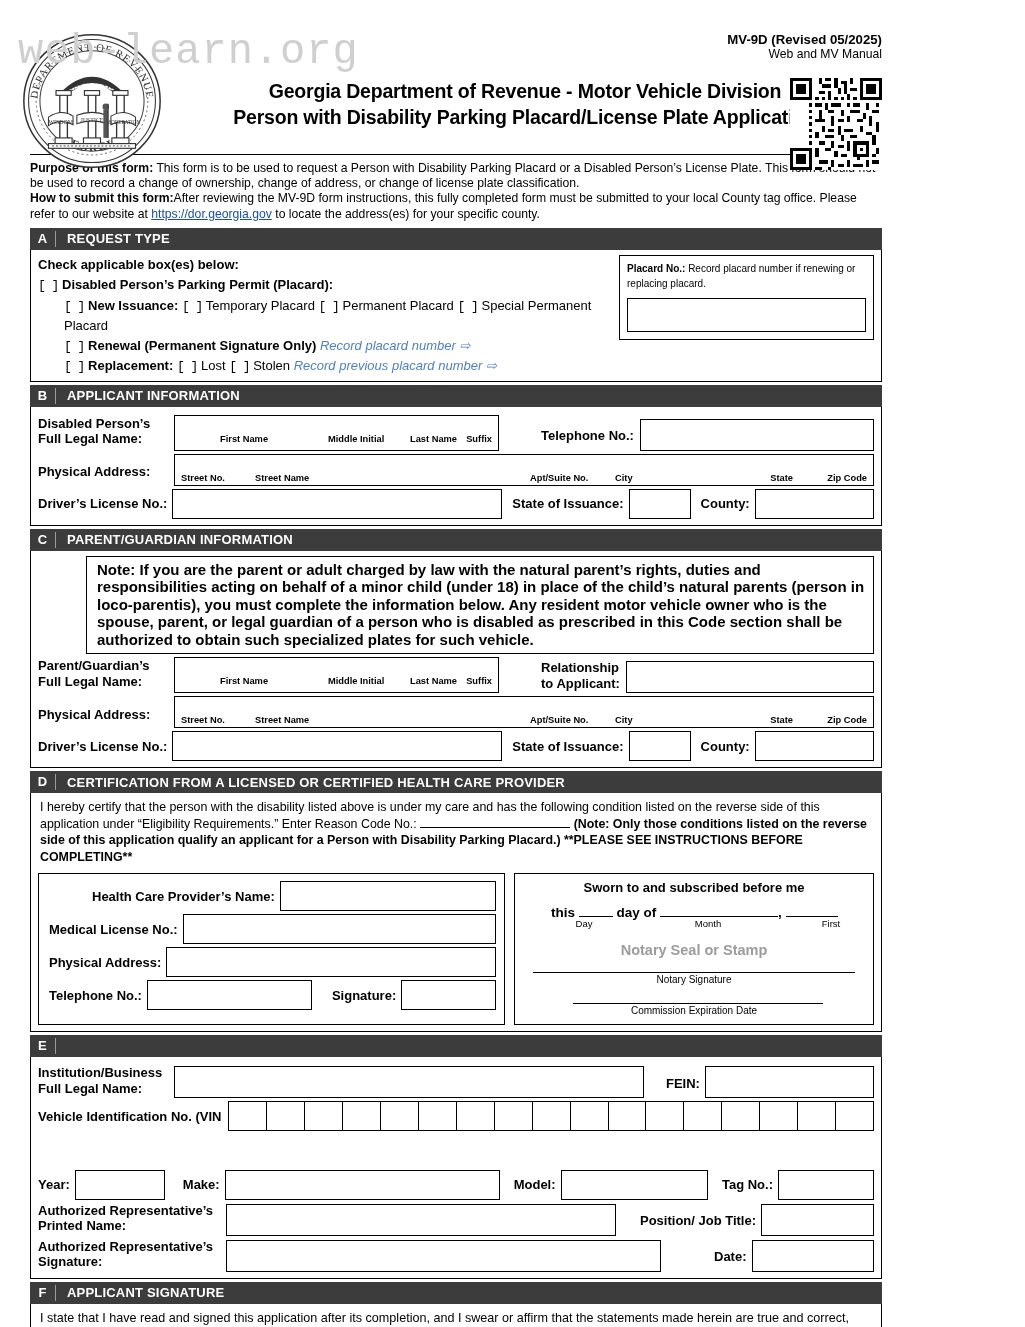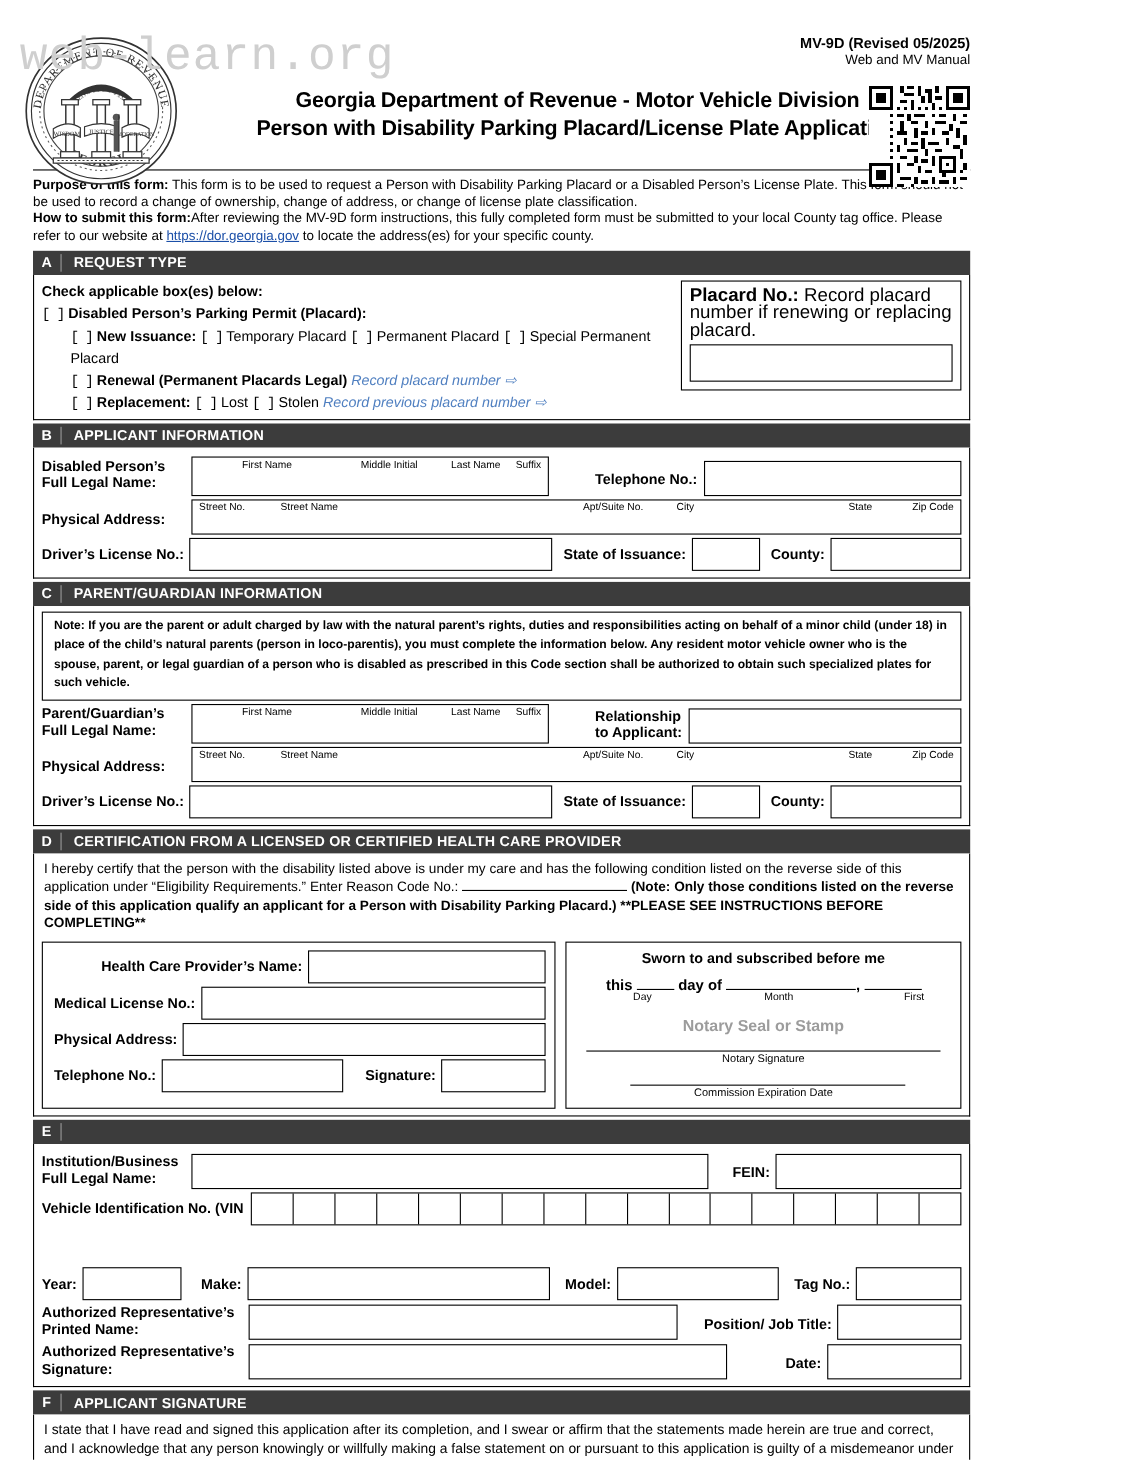--- a/index.html
+++ b/index.html
@@ -54,37 +54,37 @@
 
   
   .a-wrap{ display:flex; }
   .a-left{ flex:1; font-size:13px; line-height:19.5px; }
   .a-left .hd{ font-weight:bold; margin-bottom:1px; }
   .chk{ font-family:"Liberation Mono", monospace; letter-spacing:-1px; }
   .ind2{ padding-left:26px; }
   .bl{ color:#4f7fc0; font-style:italic; }
   .a-right{ width:255px; margin-left:8px; }
   .placardbox{ border:1.6px solid #000; padding:5px 7px 7px 7px; }
-  .placardbox .ptxt{ font-size:17px; line-height:15.5px;}
+  .placardbox .ptxt{ font-size:10px; line-height:15.5px;}
   .placardbox .pin{ border:1.6px solid #000; height:34px; margin-top:6px; }
 
   
   .row{ display:flex; align-items:flex-end; margin-top:3px; }
   .lab{ font-size:13px; font-weight:bold; line-height:15.5px; white-space:nowrap; }
   .lab2{ font-size:13px; font-weight:bold; line-height:15.5px; }
   .fld{ border:1.6px solid #000; position:relative; background:#fff; }
   .fld.h30{ height:30px; }
   .fld.h32{ height:32px; }
   .fld.h36{ height:36px; }
-  .sub{ position:absolute; top:1px; font-size:9.3px; color:#000; white-space:nowrap; }
+  .sub{ position:absolute; top:18px; font-size:9.3px; color:#000; white-space:nowrap;font-weight:bold; }
 
   
   .cnote{
     border:1.3px solid #000; padding:4px 8px 5px 10px;
-    font-size:11px; line-height:17.5px; font-weight:bold;
+    font-size:15px; line-height:17.5px; font-weight:bold;margin-left:48px;
   }
 
   
   .dcert{ font-size:12.4px; line-height:16.5px; padding:1px 2px 4px 2px; }
   .uline{ display:inline-block; border-bottom:1.3px solid #000; width:150px; }
   .d-cols{ display:flex; margin-top:4px; }
   .d-left{ border:1.6px solid #000; width:607px; padding:7px 8px 8px 10px; }
   .d-right{ border:1.6px solid #000; flex:1; margin-left:9px; padding:6px 10px 8px 10px; text-align:center; }
   .d-right .sworn{ font-size:13px; font-weight:bold; }
   .thisline{ font-size:13.5px; font-weight:bold; margin-top:10px; text-align:left; padding-left:26px;}
@@ -322,21 +322,21 @@
             <span class="chk">[   ]</span>
             <span>Temporary Placard</span>
             <span class="chk">[   ]</span>
             <span>Permanent Placard</span>
             <span class="chk">[   ]</span>
             <span>Special Permanent Placard</span>
           </div>
 
           <div class="ind2">
             <span class="chk">[   ]</span>
-            <b>Renewal (Permanent Placards Legal)</b>
+            <b>Renewal (Permanent Signature Only)</b>
             <span class="bl">Record placard number ⇨</span>
           </div>
 
           <div class="ind2">
             <span class="chk">[   ]</span>
             <b>Replacement:</b>
             <span class="chk">[   ]</span>
             <span>Lost</span>
             <span class="chk">[   ]</span>
             <span>Stolen</span>

